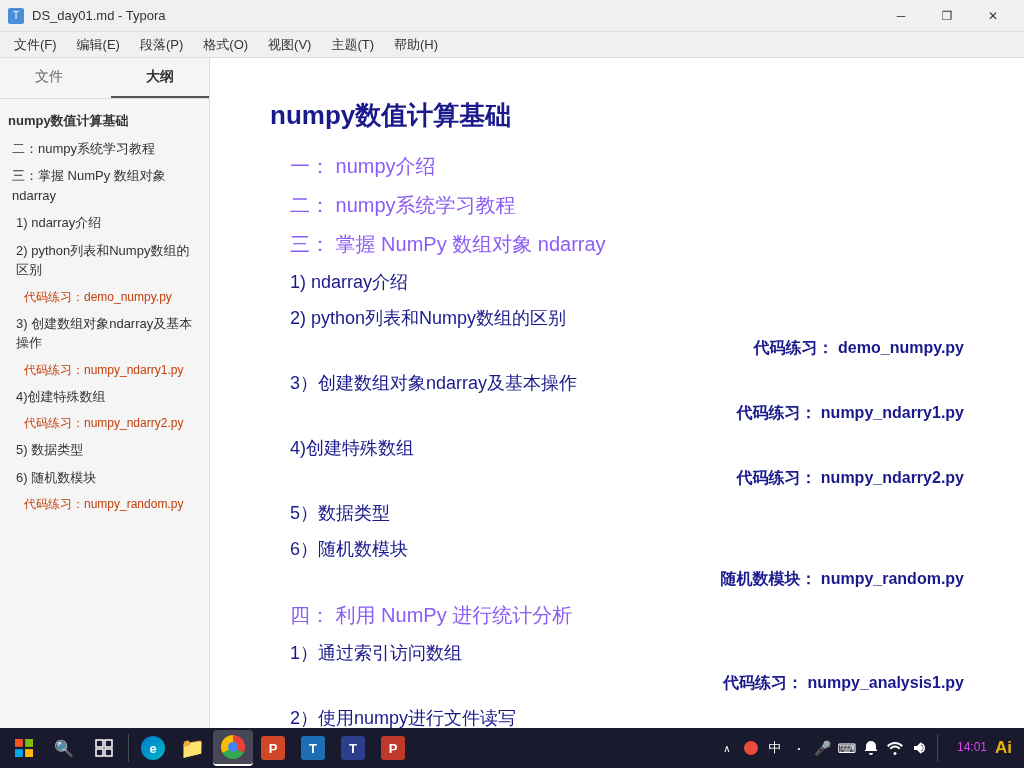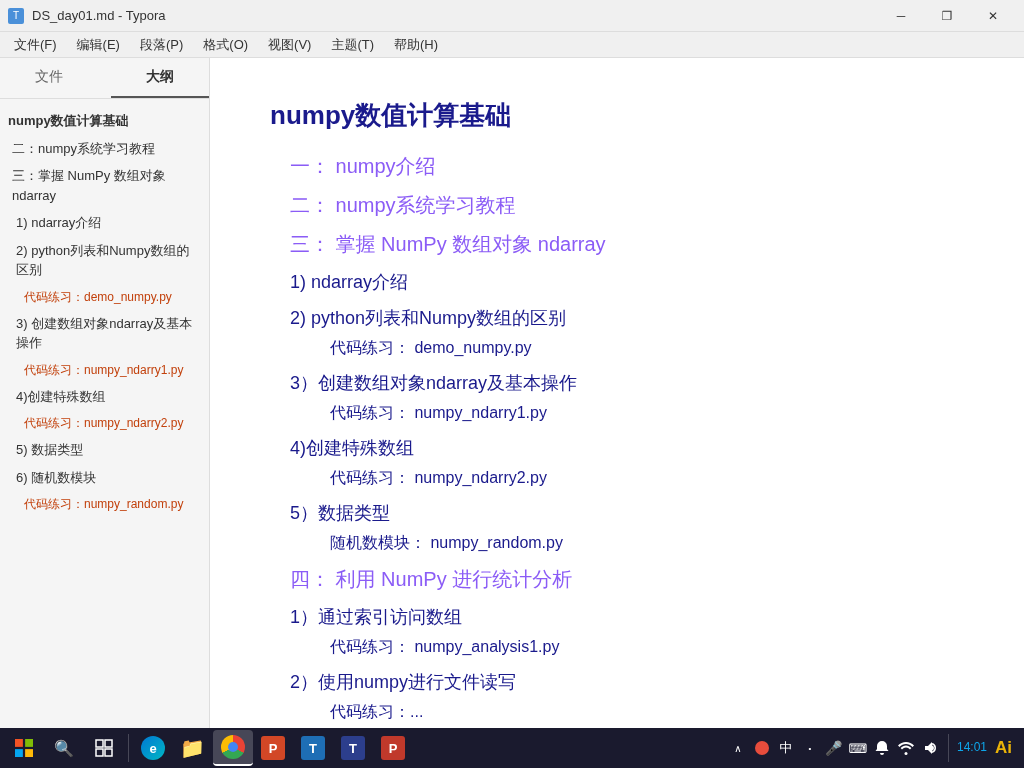--- a/index.html
+++ b/index.html
@@ -147,23 +147,24 @@
       margin: 12px 0 8px 20px;
     }
     .content-h3 {
       font-size: 18px;
       font-weight: normal;
       color: #1a1a8c;
       margin: 12px 0 8px 20px;
     }
     .content-h4 {
       font-size: 16px;
-      font-weight: normal;
+      font-weight: bold;
       color: #1a1a8c;
       margin: 8px 0 6px 60px;
+      text-align: right;
     }
 
     
     .taskbar {
       height: 40px;
       background: #1a1a2e;
       display: flex;
       align-items: center;
       padding: 0 4px;
       position: fixed;
@@ -186,23 +187,24 @@
       display: flex;
       align-items: center;
       gap: 4px;
       padding: 0 8px;
       font-size: 12px;
       color: #fff;
     }
     .taskbar-clock {
       text-align: left;
       font-size: 12px;
-      color: #0ea5e9;
+      color: #d946ef;
       line-height: 1.3;
       cursor: pointer;
+      margin-left: 11px;
     }
     .taskbar-icon {
       width: 20px;
       height: 20px;
       display: flex;
       align-items: center;
       justify-content: center;
       color: #fff;
       font-size: 14px;
       cursor: pointer;
@@ -270,20 +272,21 @@
     <div class="content-h2">二：  numpy系统学习教程</div>
     <div class="content-h2">三：  掌握 NumPy 数组对象 ndarray</div>
     <div class="content-h3">1) ndarray介绍</div>
     <div class="content-h3">2) python列表和Numpy数组的区别</div>
     <div class="content-h4">代码练习：  demo_numpy.py</div>
     <div class="content-h3">3）创建数组对象ndarray及基本操作</div>
     <div class="content-h4">代码练习：  numpy_ndarry1.py</div>
     <div class="content-h3">4)创建特殊数组</div>
     <div class="content-h4">代码练习：  numpy_ndarry2.py</div>
     <div class="content-h3">5）数据类型</div>
+    <div class="content-h3">6）随机数模块</div>
     <div class="content-h4">随机数模块：  numpy_random.py</div>
     <div class="content-h2">四：  利用 NumPy 进行统计分析</div>
     <div class="content-h3">1）通过索引访问数组</div>
     <div class="content-h4">代码练习：  numpy_analysis1.py</div>
     <div class="content-h3">2）使用numpy进行文件读写</div>
     <div class="content-h4">代码练习：...</div>
   </div>
 </div>
 
 <div class="taskbar">

